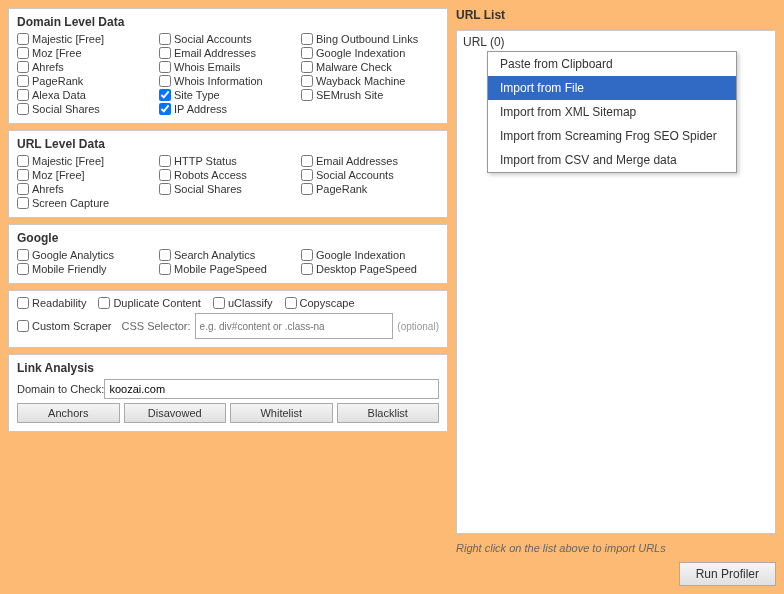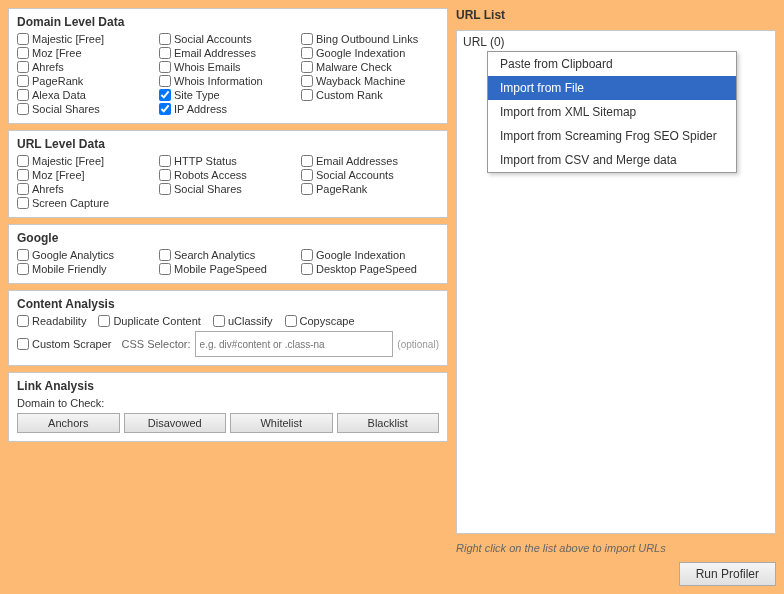--- a/index.html
+++ b/index.html
@@ -250,21 +250,21 @@
         <div class="checkbox-item">
           <input type="checkbox" style="">
           <label>Alexa Data</label>
         </div>
         <div class="checkbox-item">
           <input type="checkbox" checked="" style="">
           <label>Site Type</label>
         </div>
         <div class="checkbox-item">
           <input type="checkbox" style="">
-          <label>Custom Rank</label>
+          <label>SEMrush Site</label>
         </div>
 
         <div class="checkbox-item">
           <input type="checkbox" style="">
           <label>Social Shares</label>
         </div>
         <div class="checkbox-item">
           <input type="checkbox" checked="" style="">
           <label>IP Address</label>
         </div>
@@ -345,21 +345,20 @@
           <label>Mobile PageSpeed</label>
         </div>
         <div class="checkbox-item">
           <input type="checkbox" style="">
           <label>Desktop PageSpeed</label>
         </div>
       </div>
     </div>
 
     <div class="section">
-      <div class="section-title">Content Analysis</div>
       <div style="display:flex; gap: 4px; flex-wrap: wrap; margin-bottom: 4px;">
         <div class="checkbox-item">
           <input type="checkbox" style="">
           <label>Readability</label>
         </div>
         <div class="checkbox-item" style="margin-left:8px;">
           <input type="checkbox" style="">
           <label>Duplicate Content</label>
         </div>
         <div class="checkbox-item" style="margin-left:8px;">
@@ -379,20 +378,21 @@
         <span class="css-selector-label" style="margin-left:6px;">CSS Selector:</span>
         <input type="text" class="css-selector-input" placeholder="e.g. div#content or .class-na" style="">
         <span class="css-optional">(optional)</span>
       </div>
     </div>
 
     <div class="link-analysis-section">
       <div class="section-title">Link Analysis</div>
       <div class="domain-check-row">
         <span class="domain-check-label">Domain to Check:</span>
+        <input type="text" class="domain-check-input" value="koozai.com" style="">
       </div>
       <div class="button-row">
         <button class="action-btn">Anchors</button>
         <button class="action-btn">Disavowed</button>
         <button class="action-btn">Whitelist</button>
         <button class="action-btn">Blacklist</button>
       </div>
     </div>
 
   </div>

